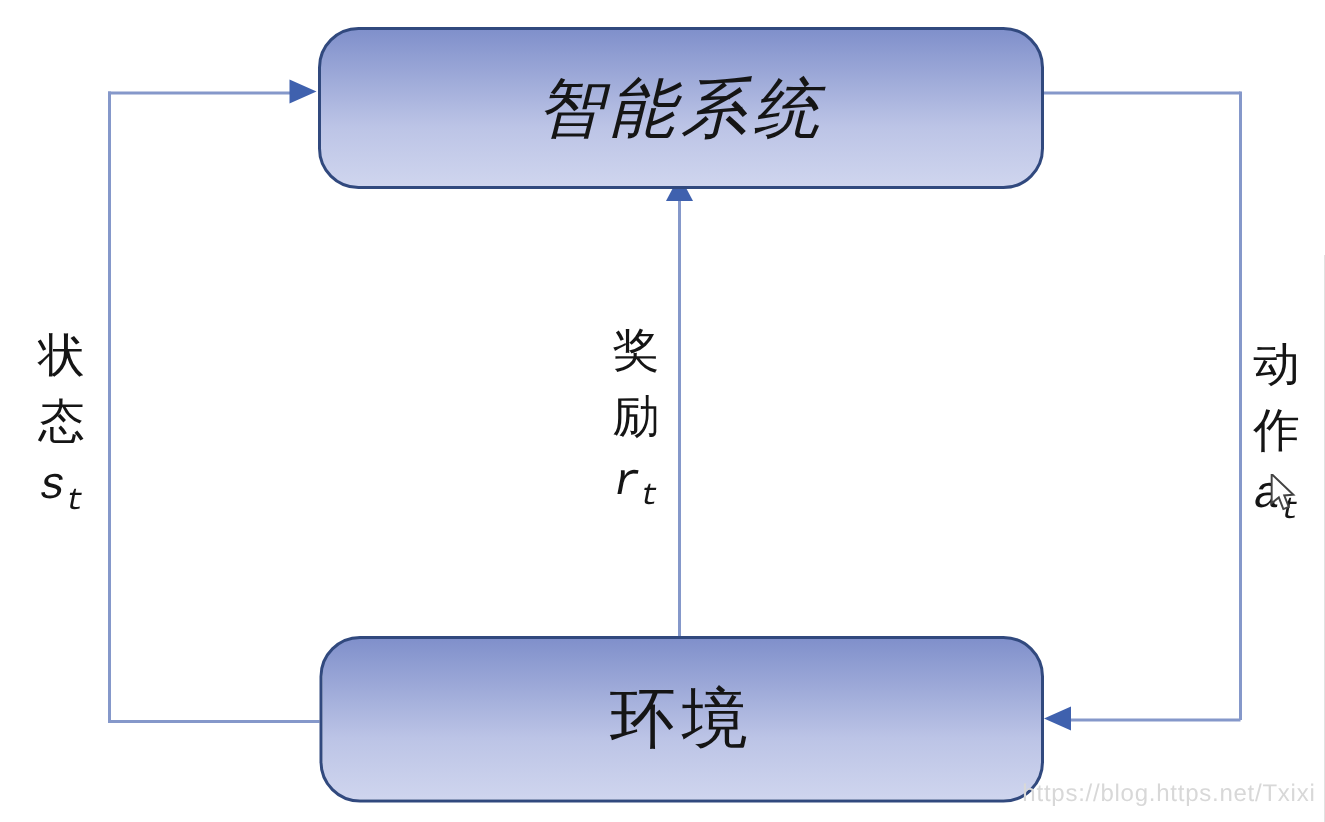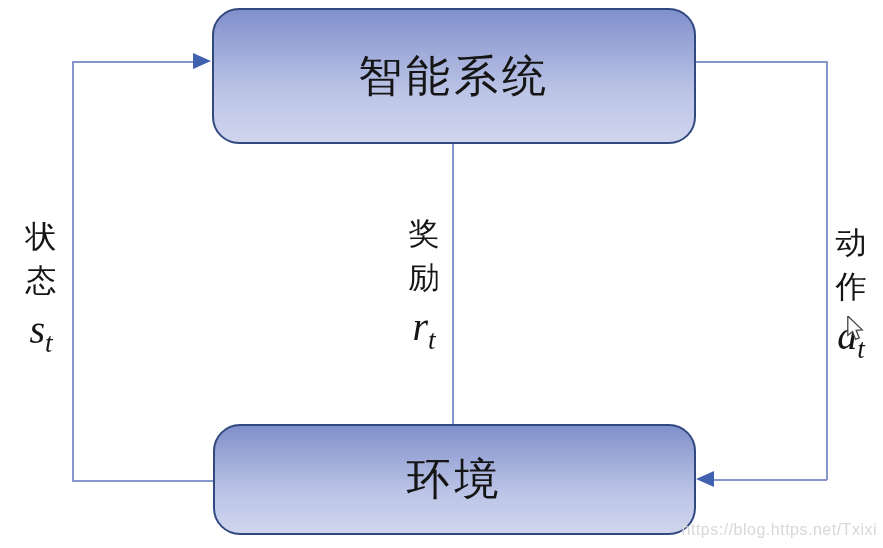--- a/index.html
+++ b/index.html
@@ -23,36 +23,36 @@
     position:absolute;
     border:2.5px solid var(--box-border);
     border-radius:27px;
     background:linear-gradient(to bottom,var(--box-grad-top) 0%,var(--box-grad-mid) 62%,var(--box-grad-bottom) 100%);
     display:flex;align-items:center;justify-content:center;
     color:var(--text-color);
     font-size:44px;
     letter-spacing:4px;
     box-sizing:border-box;
   }
-  .node-top{left:212px;top:8px;width:484px;height:136px;}
+  .node-top{left:212px;top:18px;width:484px;height:108px;font-style:italic;}
   .node-bottom{left:213px;top:424px;width:483px;height:111px;justify-content:center;}
   .line{position:absolute;background:var(--line-color);}
   .line.h{height:1.5px;}
   .line.v{width:1.5px;}
   .arrowhead{position:absolute;width:0;height:0;}
   .arrow-right{border-top:8px solid transparent;border-bottom:8px solid transparent;border-left:18px solid var(--arrowhead-color);}
   .arrow-left{border-top:8px solid transparent;border-bottom:8px solid transparent;border-right:18px solid var(--arrowhead-color);}
   .arrow-up{border-left:9px solid transparent;border-right:9px solid transparent;border-bottom:17px solid var(--arrowhead-color);}
   .edge-label{
     position:absolute;display:flex;flex-direction:column;align-items:center;
     color:var(--text-color);font-size:31px;line-height:1.12;gap:9px;
   }
   .math{
-    font-family:Liberation Serif, serif;
-    font-style:italic;font-size:40px;line-height:1;padding-top:3px;
+    font-family:Liberation Mono, monospace;
+    font-style:italic;font-size:30px;line-height:1;padding-top:3px;
   }
   .math sub{font-size:0.68em;font-style:italic;}
   .watermark{
     position:absolute;right:6px;bottom:9px;
     color:var(--watermark-color);font-size:16px;letter-spacing:0.5px;
   }
   .cursor{position:absolute;left:846px;top:316px;}
 </style>
 </head>
 <body>

